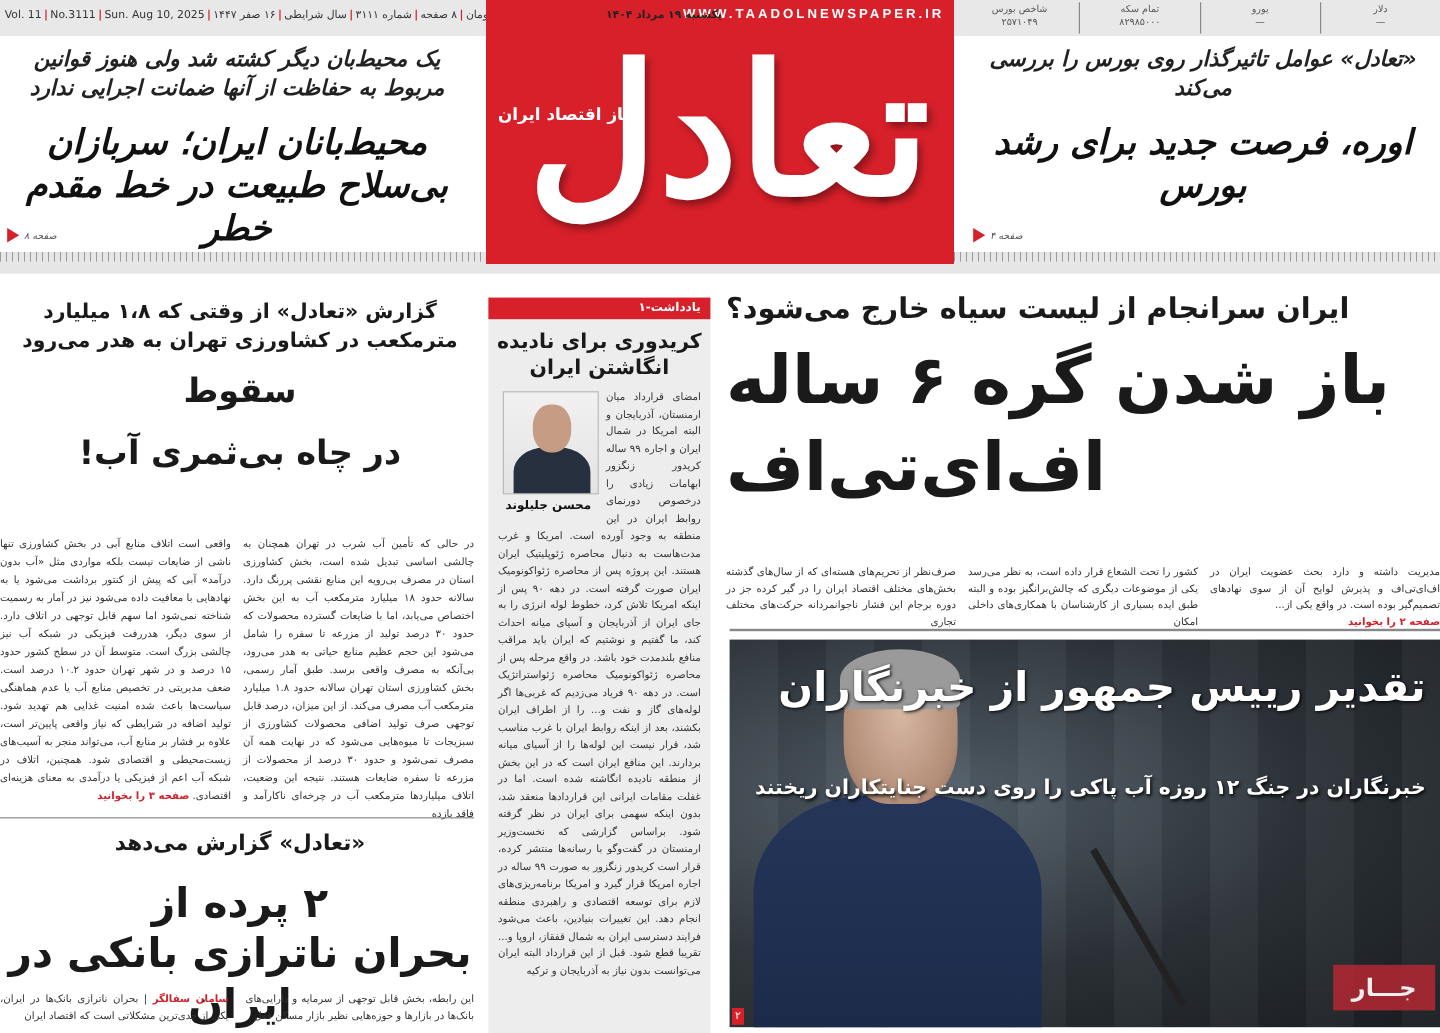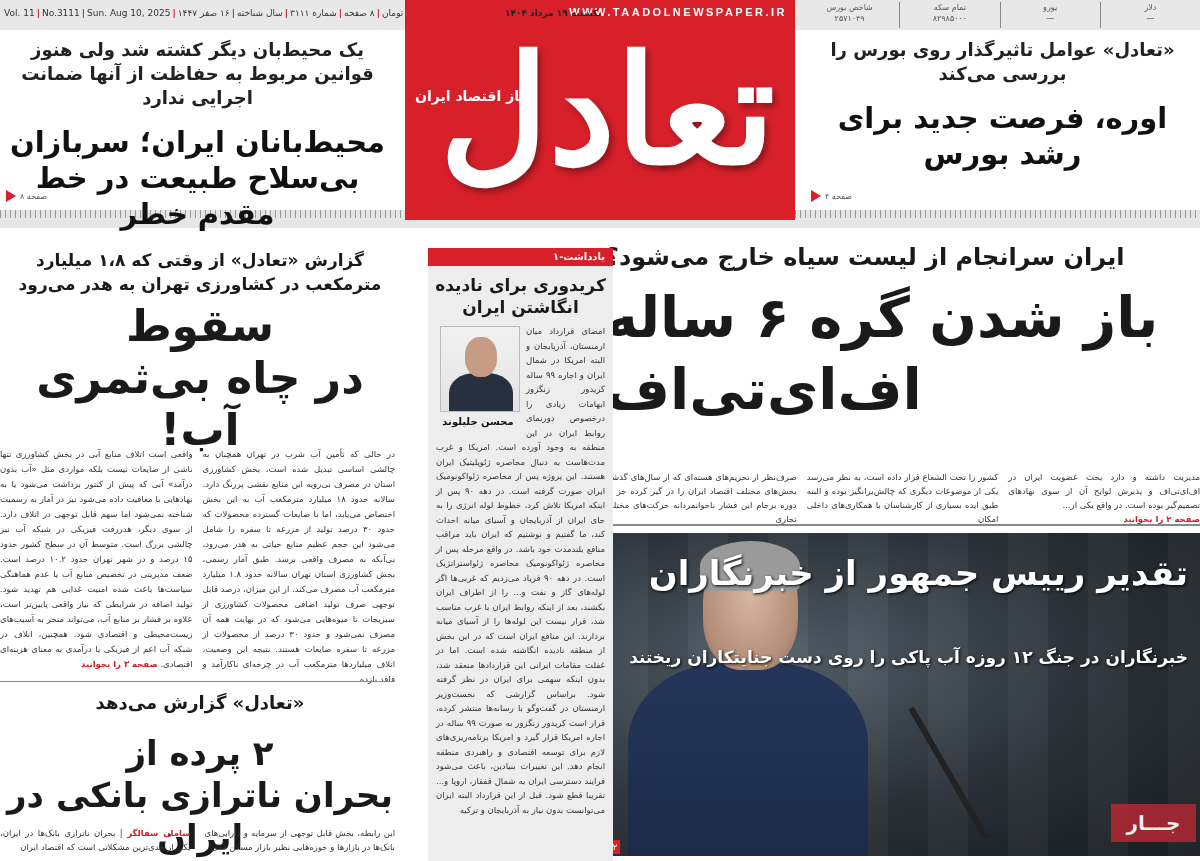--- a/index.html
+++ b/index.html
@@ -18,21 +18,21 @@
   .masthead { position: absolute; left: 405px; top: 0; width: 390px; height: 240px; }
   .mast-red { position: absolute; left: 0; top: 0; width: 390px; height: 220px; background: #d7202a; }
   .site-url { position: absolute; right: 8px; top: 6px; color: #fff; font-size: 11px; letter-spacing: 2.5px; font-weight: bold; font-family: Liberation Sans, sans-serif; }
   .mast-date { position: absolute; left: 100px; top: 8px; font-size: 9px; color: #222; font-weight: bold; }
   .logo { position: absolute; right: 20px; top: 20px; font-size: 150px; color: #fff; font-weight: bold; font-family: "DejaVu Serif", serif; line-height: 180px; text-shadow: 3px 4px 6px rgba(0,0,0,0.35); direction: rtl; text-align: right; }
   .slogan { position: absolute; left: 10px; top: 88px; color: #fff; font-size: 14px; font-weight: bold; direction: rtl; }
   .ruler { position: absolute; left: 0; top: 210px; width: 1200px; height: 18px; background: #e6e6e6;
      background-image: repeating-linear-gradient(90deg, #999 0 1px, transparent 1px 5px); background-size: 100% 8px; background-repeat: no-repeat; background-position: 0 0; }
 
   
-  .teaser { position: absolute; top: 38px; width: 395px; height: 170px; text-align: center; direction: rtl; }
+  .teaser { position: absolute; top: 38px; width: 395px; height: 170px; text-align: center; direction: rtl; font-style: italic; }
   .teaser-left { left: 0; }
   .teaser-right { left: 805px; }
   .teaser .kicker { font-size: 18px; font-weight: bold; line-height: 24px; color: #222; }
   .teaser .title { font-size: 29px; font-weight: bold; line-height: 36px; margin-top: 14px; color: #111; }
   .page-ref { position: absolute; bottom: 6px; left: 6px; font-size: 8px; color: #555; display: flex; align-items: center; gap: 4px; direction: rtl; }
   .tri { width: 0; height: 0; border-top: 6px solid transparent; border-bottom: 6px solid transparent; border-left: 10px solid #d7202a; }
 
   
   .main-story { position: absolute; left: 605px; top: 240px; width: 595px; text-align: left; direction: rtl; }
   .main-kicker { font-size: 24px; font-weight: bold; line-height: 34px; }
@@ -49,50 +49,50 @@
   .person-head { position: absolute; left: 95px; top: 12px; width: 95px; height: 125px; border-radius: 45% 45% 40% 40%; background: radial-gradient(ellipse at 50% 40%, #d7b7a2 0%, #b28d78 70%, #8d6e5d 100%); }
   .person-hair { position: absolute; left: 92px; top: 8px; width: 100px; height: 50px; border-radius: 50% 50% 10% 10%; background: #9a9a9a; }
   .person-body { position: absolute; left: 20px; top: 130px; width: 240px; height: 200px; border-radius: 40% 40% 0 0; background: linear-gradient(180deg, #25365a 0%, #1b2a48 100%); }
   .mic-stand { position: absolute; left: 300px; top: 175px; width: 6px; height: 150px; background: #222; transform: rotate(-30deg); transform-origin: top; }
   .photo-title { position: absolute; right: 12px; top: 18px; color: #fff; font-size: 34px; font-weight: bold; line-height: 44px; text-align: right; direction: rtl; text-shadow: 1px 1px 3px #000; }
   .photo-sub { position: absolute; right: 12px; top: 112px; color: #fff; font-size: 17px; font-weight: bold; line-height: 24px; text-align: right; direction: rtl; text-shadow: 1px 1px 3px #000; }
   .photo-badge { position: absolute; left: 2px; bottom: 2px; width: 10px; height: 14px; background: #d7202a; color: #fff; font-size: 9px; text-align: center; line-height: 14px; }
   .jar-logo { position: absolute; right: 4px; bottom: 14px; width: 85px; height: 38px; background: rgba(180,40,50,0.85); color: #eee; font-size: 20px; font-weight: bold; text-align: center; line-height: 38px; direction: rtl; }
 
   
-  .oped { position: absolute; left: 407px; top: 248px; width: 185px; height: 613px; background: #ededed; margin-left: 21px; }
+  .oped { position: absolute; left: 407px; top: 248px; width: 185px; height: 613px; background: #ededed; }
   .oped-head { height: 18px; background: #d7202a; color: #fff; font-size: 10px; font-weight: bold; padding-right: 8px; line-height: 18px; text-align: right; direction: rtl; }
   .oped-title { font-size: 17px; font-weight: bold; line-height: 22px; text-align: center; margin-top: 8px; direction: rtl; }
   .oped-body { position: relative; padding: 6px 8px; font-size: 8.5px; line-height: 14.5px; color: #333; text-align: justify; direction: rtl; }
   .author-box { float: left; width: 84px; margin: 2px 6px 4px 0; }
   .author-photo { width: 80px; height: 86px; border: 1px solid #bbb; background: linear-gradient(180deg, #f1f1f1 0%, #e3e3e3 100%); position: relative; overflow: hidden; }
   .author-face { position: absolute; left: 24px; top: 10px; width: 32px; height: 40px; border-radius: 45%; background: #c69c84; }
   .author-suit { position: absolute; left: 8px; top: 46px; width: 64px; height: 50px; border-radius: 40% 40% 0 0; background: #26303f; }
   .author-name { font-size: 10px; font-weight: bold; text-align: center; margin-top: 3px; color: #111; }
 
   
   .left-story { position: absolute; left: 0; top: 248px; width: 400px; text-align: center; direction: rtl; }
   .left-kicker { font-size: 17px; font-weight: bold; line-height: 24px; }
-  .left-title { font-size: 44px; font-weight: bold; line-height: 52px; margin-top: 4px; }
+  .left-title { font-size: 28px; font-weight: bold; line-height: 52px; margin-top: 4px; }
   .left-cols { position: absolute; left: 0; top: 447px; width: 395px; display: flex; flex-direction: row-reverse; gap: 10px; direction: rtl; }
   .left-cols .col { flex: 1; font-size: 8.5px; line-height: 15px; color: #333; text-align: justify; }
 
   .bottom-story { position: absolute; left: 0; top: 690px; width: 400px; text-align: center; direction: rtl; }
   .bottom-kicker { font-size: 18px; font-weight: bold; line-height: 26px; }
   .bottom-title { font-size: 34px; font-weight: bold; line-height: 42px; margin-top: 16px; }
   .bottom-cols { position: absolute; left: 0; top: 826px; width: 395px; display: flex; flex-direction: row-reverse; gap: 14px; direction: rtl; justify-content: center; }
   .bottom-cols .col { flex: 1; font-size: 8.5px; line-height: 14px; color: #333; text-align: justify; }
   .byline { color: #d0202a; font-weight: bold; }
 </style>
 </head>
 <body>
 
 <div class="top-strip">
   <div class="meta-line">
-    <span>Vol. 11</span><span class="sep">|</span><span>No.3111</span><span class="sep">|</span><span>Sun. Aug 10, 2025</span><span class="sep">|</span><span>قیمت:۱۵۰۰۰ تومان</span><span class="sep">|</span><span>۸ صفحه</span><span class="sep">|</span><span>شماره ۳۱۱۱</span><span class="sep">|</span><span>سال شناخته</span><span class="sep">|</span><span>۱۶ صفر ۱۴۴۷</span>
+    <span>Vol. 11</span><span class="sep">|</span><span>No.3111</span><span class="sep">|</span><span>Sun. Aug 10, 2025</span><span class="sep">|</span><span>قیمت:۱۵۰۰۰ تومان</span><span class="sep">|</span><span>۸ صفحه</span><span class="sep">|</span><span>شماره ۳۱۱۱</span><span class="sep">|</span><span>سال شرایطی</span><span class="sep">|</span><span>۱۶ صفر ۱۴۴۷</span>
   </div>
   <div class="markets">
     <div class="market">
         <div>دلار</div>
         <div>—</div>
       </div>
     <div class="market">
         <div>یورو</div>
         <div>—</div>
       </div>

